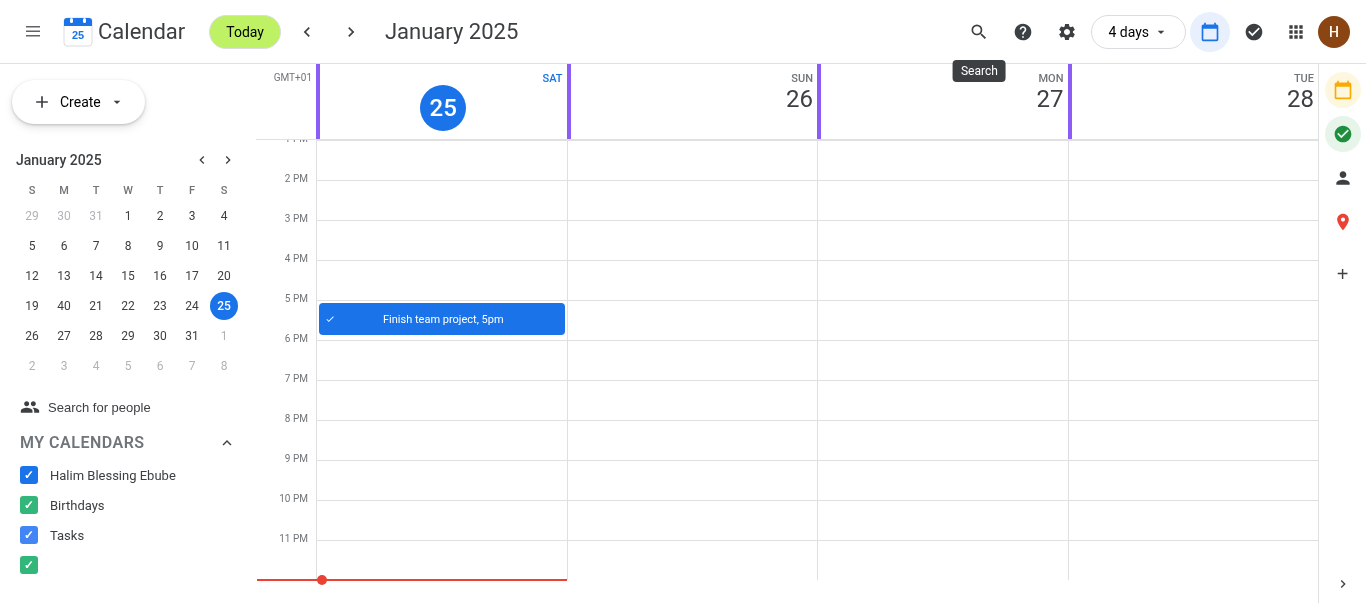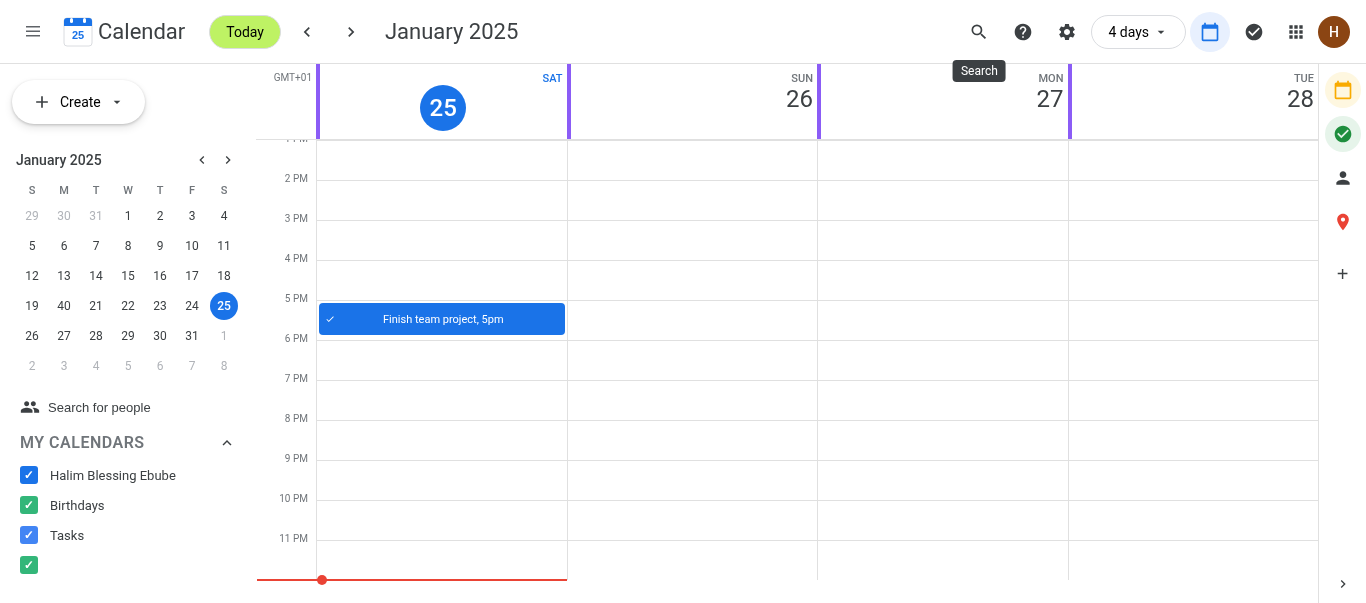--- a/index.html
+++ b/index.html
@@ -257,21 +257,21 @@
         <div class="mini-cal-day">9</div>
         <div class="mini-cal-day">10</div>
         <div class="mini-cal-day">11</div>
 
         <div class="mini-cal-day">12</div>
         <div class="mini-cal-day">13</div>
         <div class="mini-cal-day">14</div>
         <div class="mini-cal-day">15</div>
         <div class="mini-cal-day">16</div>
         <div class="mini-cal-day">17</div>
-        <div class="mini-cal-day">18</div>
+        <div class="mini-cal-day">20</div>
 
         <div class="mini-cal-day">19</div>
         <div class="mini-cal-day">40</div>
         <div class="mini-cal-day">21</div>
         <div class="mini-cal-day">22</div>
         <div class="mini-cal-day">23</div>
         <div class="mini-cal-day">24</div>
         <div class="mini-cal-day today">25</div>
 
         <div class="mini-cal-day">26</div>

